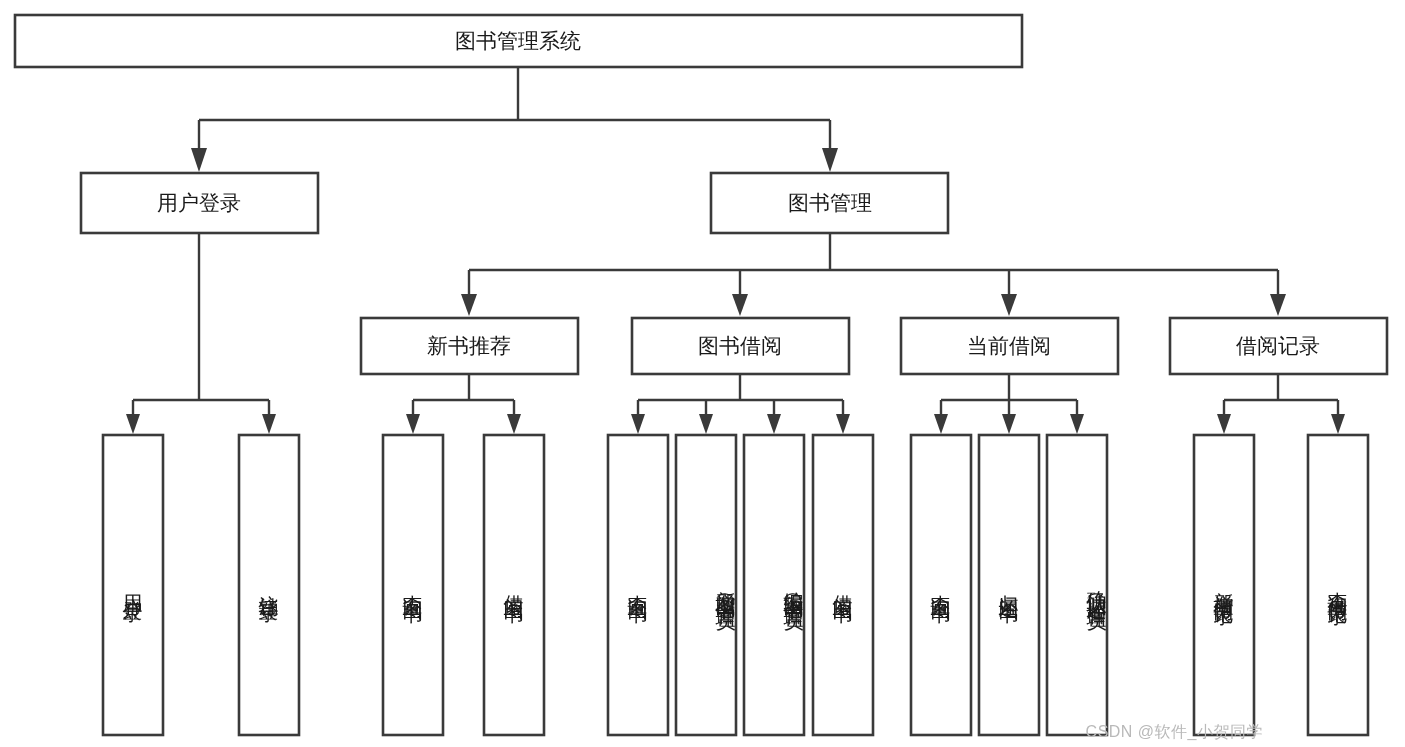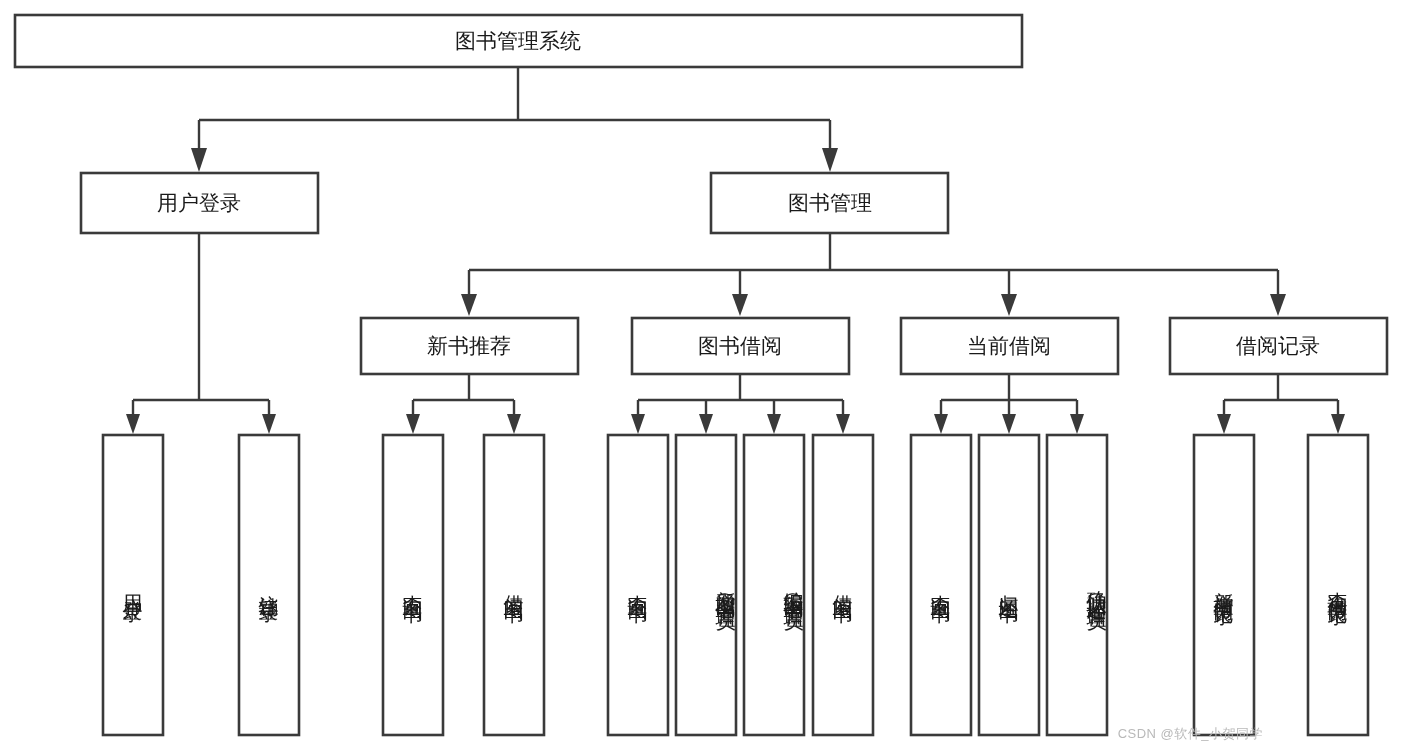--- a/index.html
+++ b/index.html
@@ -66,21 +66,21 @@
     pointer-events: none;
   }
   .vlabel-mid {
     align-items: center;
   }
   #watermark {
     position: absolute;
     right: 8px;
     bottom: 4px;
     font-family: "Liberation Sans", "DejaVu Sans", sans-serif;
-    font-size: 13px;
+    font-size: 16px;
     color: #b9b9b9;
     white-space: nowrap;
     letter-spacing: 0.5px;
   }
 </style>
 </head>
 <body>
 
 <div id="diagram-root">
 

